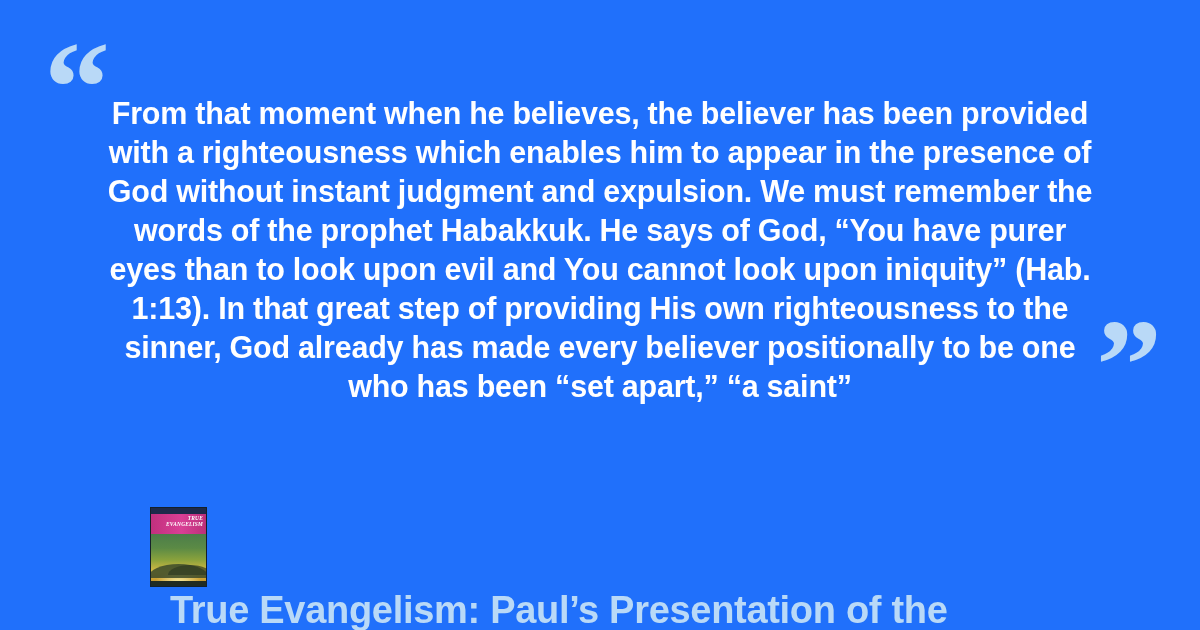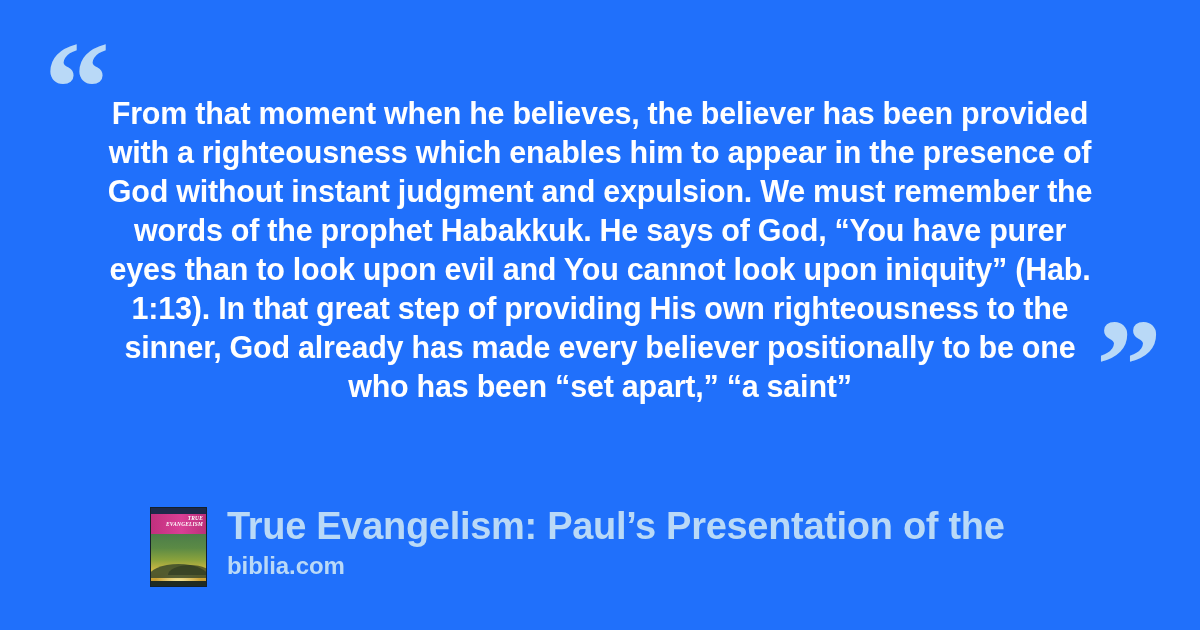--- a/index.html
+++ b/index.html
@@ -67,21 +67,21 @@
   }
 
   
   .footer {
     position: absolute;
     left: 118px;
     top: 503px;
     width: 1040px;
     height: 96px;
     display: flex;
-    flex-direction: row;
+    flex-direction: column;
     align-items: flex-start;
     padding-left: 32px;
   }
 
   .book-cover {
     position: relative;
     width: 57px;
     height: 80px;
     flex: 0 0 auto;
     background: #1b2b2a;

